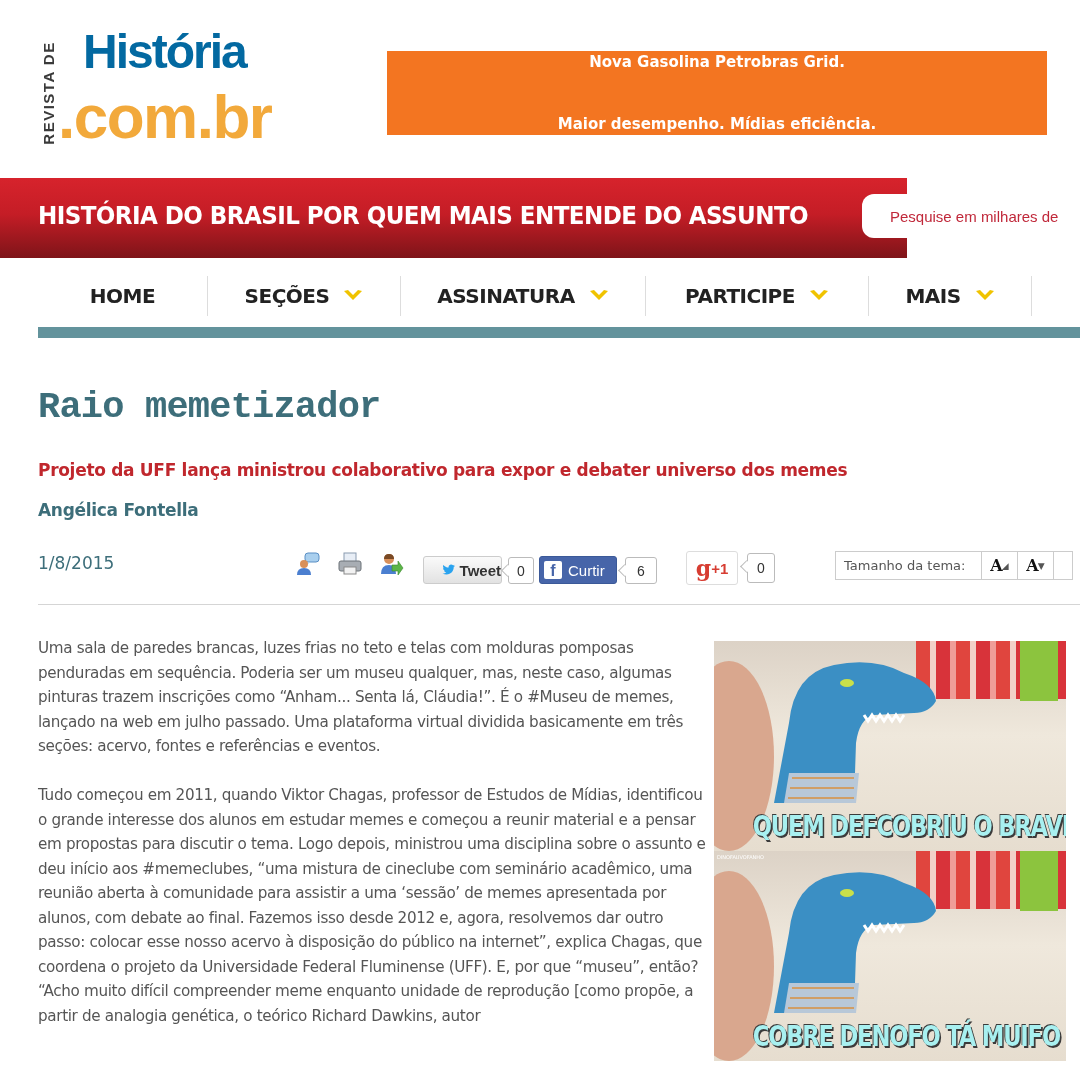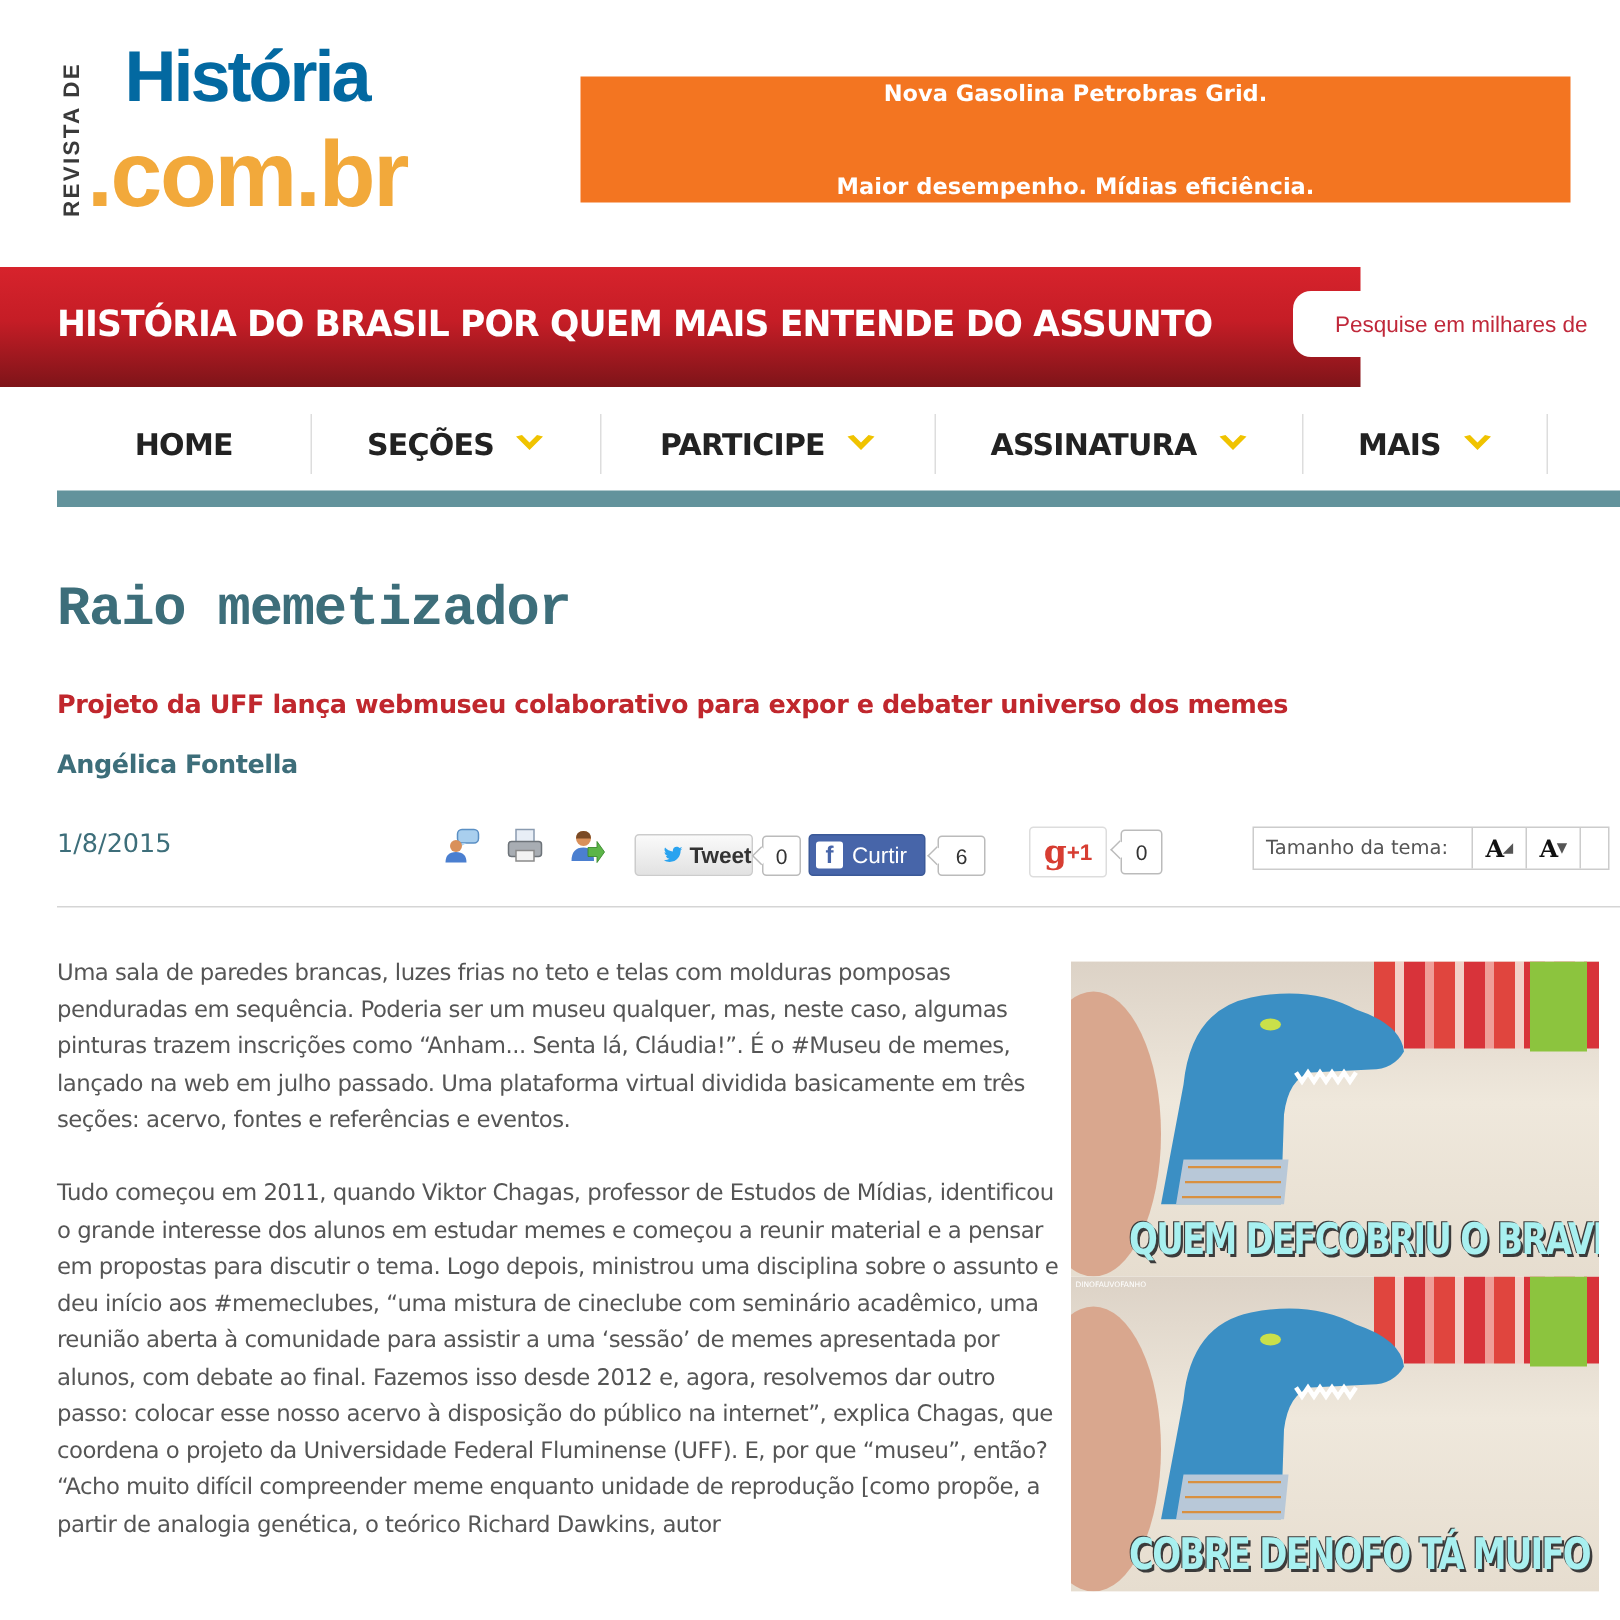--- a/index.html
+++ b/index.html
@@ -114,43 +114,43 @@
 <div class="nav">
   <div class="nav-item" style="width:170px">
     <span>HOME</span>
   </div>
   <div class="nav-item" style="width:193px">
     <span>SEÇÕES</span>
     <svg class="chev" viewBox="0 0 20 14">
         <path d="M1 2 L10 11 L19 2 L15 1 L10 6 L5 1 Z" fill="#f0c300"></path>
       </svg>
   </div>
+  <div class="nav-item" style="width:245px">
+    <span>ASSINATURA</span>
+    <svg class="chev" viewBox="0 0 20 14">
+        <path d="M1 2 L10 11 L19 2 L15 1 L10 6 L5 1 Z" fill="#f0c300"></path>
+      </svg>
+  </div>
   <div class="nav-item" style="width:223px">
     <span>PARTICIPE</span>
     <svg class="chev" viewBox="0 0 20 14">
         <path d="M1 2 L10 11 L19 2 L15 1 L10 6 L5 1 Z" fill="#f0c300"></path>
       </svg>
   </div>
-  <div class="nav-item" style="width:245px">
-    <span>ASSINATURA</span>
-    <svg class="chev" viewBox="0 0 20 14">
-        <path d="M1 2 L10 11 L19 2 L15 1 L10 6 L5 1 Z" fill="#f0c300"></path>
-      </svg>
-  </div>
   <div class="nav-item" style="width:163px">
     <span>MAIS</span>
     <svg class="chev" viewBox="0 0 20 14">
         <path d="M1 2 L10 11 L19 2 L15 1 L10 6 L5 1 Z" fill="#f0c300"></path>
       </svg>
   </div>
 </div>
 <div class="tealbar"></div>
 
 <h1 class="title">Raio memetizador</h1>
-<h2 class="subtitle">Projeto da UFF lança webmuseu colaborativo para expor e debater universo dos memes</h2>
+<h2 class="subtitle">Projeto da UFF lança ministrou colaborativo para expor e debater universo dos memes</h2>
 <div class="author">Angélica Fontella</div>
 <div class="date">1/8/2015</div>
 
 <svg class="tool-icon" style="left:296px" viewBox="0 0 24 24">
   <rect x="9" y="1" width="14" height="9" rx="3" fill="#a9cfee" stroke="#5a8fc4"></rect>
   <path d="M12 10 L10 13 L15 10 Z" fill="#a9cfee"></path>
   <circle cx="8" cy="12" r="4" fill="#d9905a"></circle>
   <path d="M1 23 Q1 16 8 16 Q15 16 15 23 Z" fill="#4b7fd0"></path>
 </svg>
 <svg class="tool-icon" style="left:338px" viewBox="0 0 24 24">

